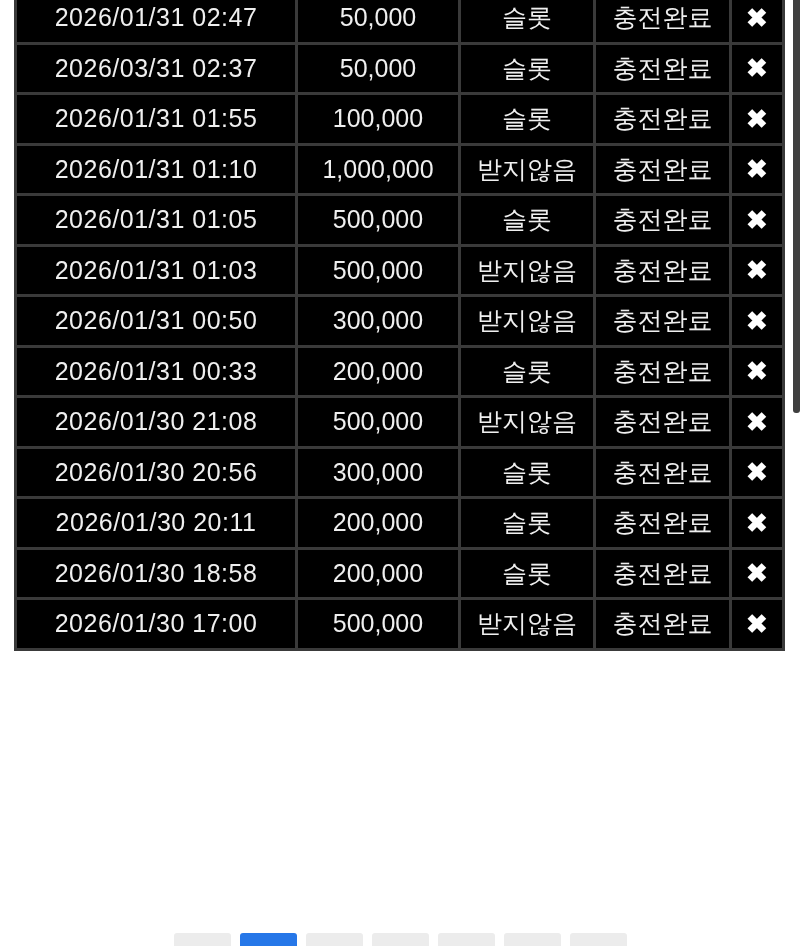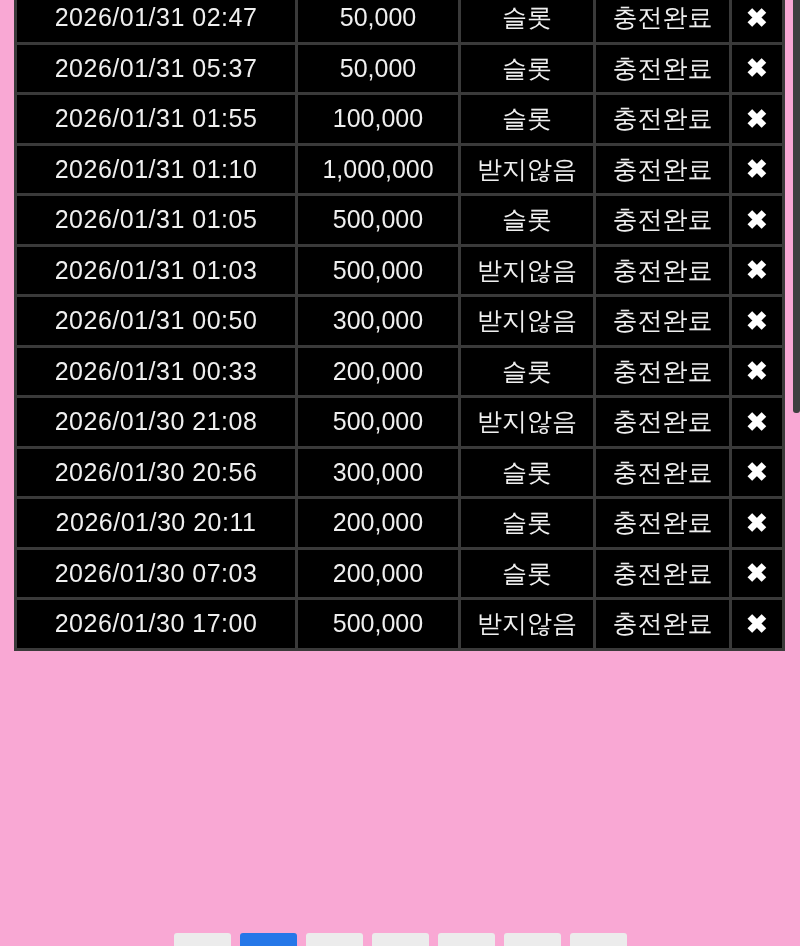--- a/index.html
+++ b/index.html
@@ -1,20 +1,20 @@
 <!DOCTYPE html>
 <html><head>
 <meta charset="utf-8">
 <style>
   * { margin:0; padding:0; box-sizing:border-box; }
   html,body { background:#000; }
   body { font-family:"Liberation Sans","DejaVu Sans",sans-serif; }
   .screen {
     position:relative; width:800px; height:946px;
-    background:#f9a8d4; overflow:hidden;text-decoration:underline;
+    background:#ffffff; overflow:hidden;text-decoration:underline;
   }
   .table-wrap { position:absolute; left:14px; top:-9px; width:768px; }
   table.history {
     width:768px; border-collapse:collapse; table-layout:fixed;
     background:#000;
   }
   table.history td {
     border:3px solid #3a3a3a;
     height:50.5px;
     text-align:center; vertical-align:middle;
@@ -58,21 +58,21 @@
       </colgroup>
       <tbody>
         <tr>
           <td class="col-datetime">2026/01/31 02:47</td>
           <td>50,000</td>
           <td>슬롯</td>
           <td>충전완료</td>
           <td><button class="delete-btn"><span>✖</span></button></td>
         </tr>
         <tr>
-          <td class="col-datetime">2026/01/31 05:37</td>
+          <td class="col-datetime">2026/03/31 02:37</td>
           <td>50,000</td>
           <td>슬롯</td>
           <td>충전완료</td>
           <td><button class="delete-btn"><span>✖</span></button></td>
         </tr>
         <tr>
           <td class="col-datetime">2026/01/31 01:55</td>
           <td>100,000</td>
           <td>슬롯</td>
           <td>충전완료</td>
@@ -128,21 +128,21 @@
           <td><button class="delete-btn"><span>✖</span></button></td>
         </tr>
         <tr>
           <td class="col-datetime">2026/01/30 20:11</td>
           <td>200,000</td>
           <td>슬롯</td>
           <td>충전완료</td>
           <td><button class="delete-btn"><span>✖</span></button></td>
         </tr>
         <tr>
-          <td class="col-datetime">2026/01/30 07:03</td>
+          <td class="col-datetime">2026/01/30 18:58</td>
           <td>200,000</td>
           <td>슬롯</td>
           <td>충전완료</td>
           <td><button class="delete-btn"><span>✖</span></button></td>
         </tr>
         <tr>
           <td class="col-datetime">2026/01/30 17:00</td>
           <td>500,000</td>
           <td>받지않음</td>
           <td>충전완료</td>

